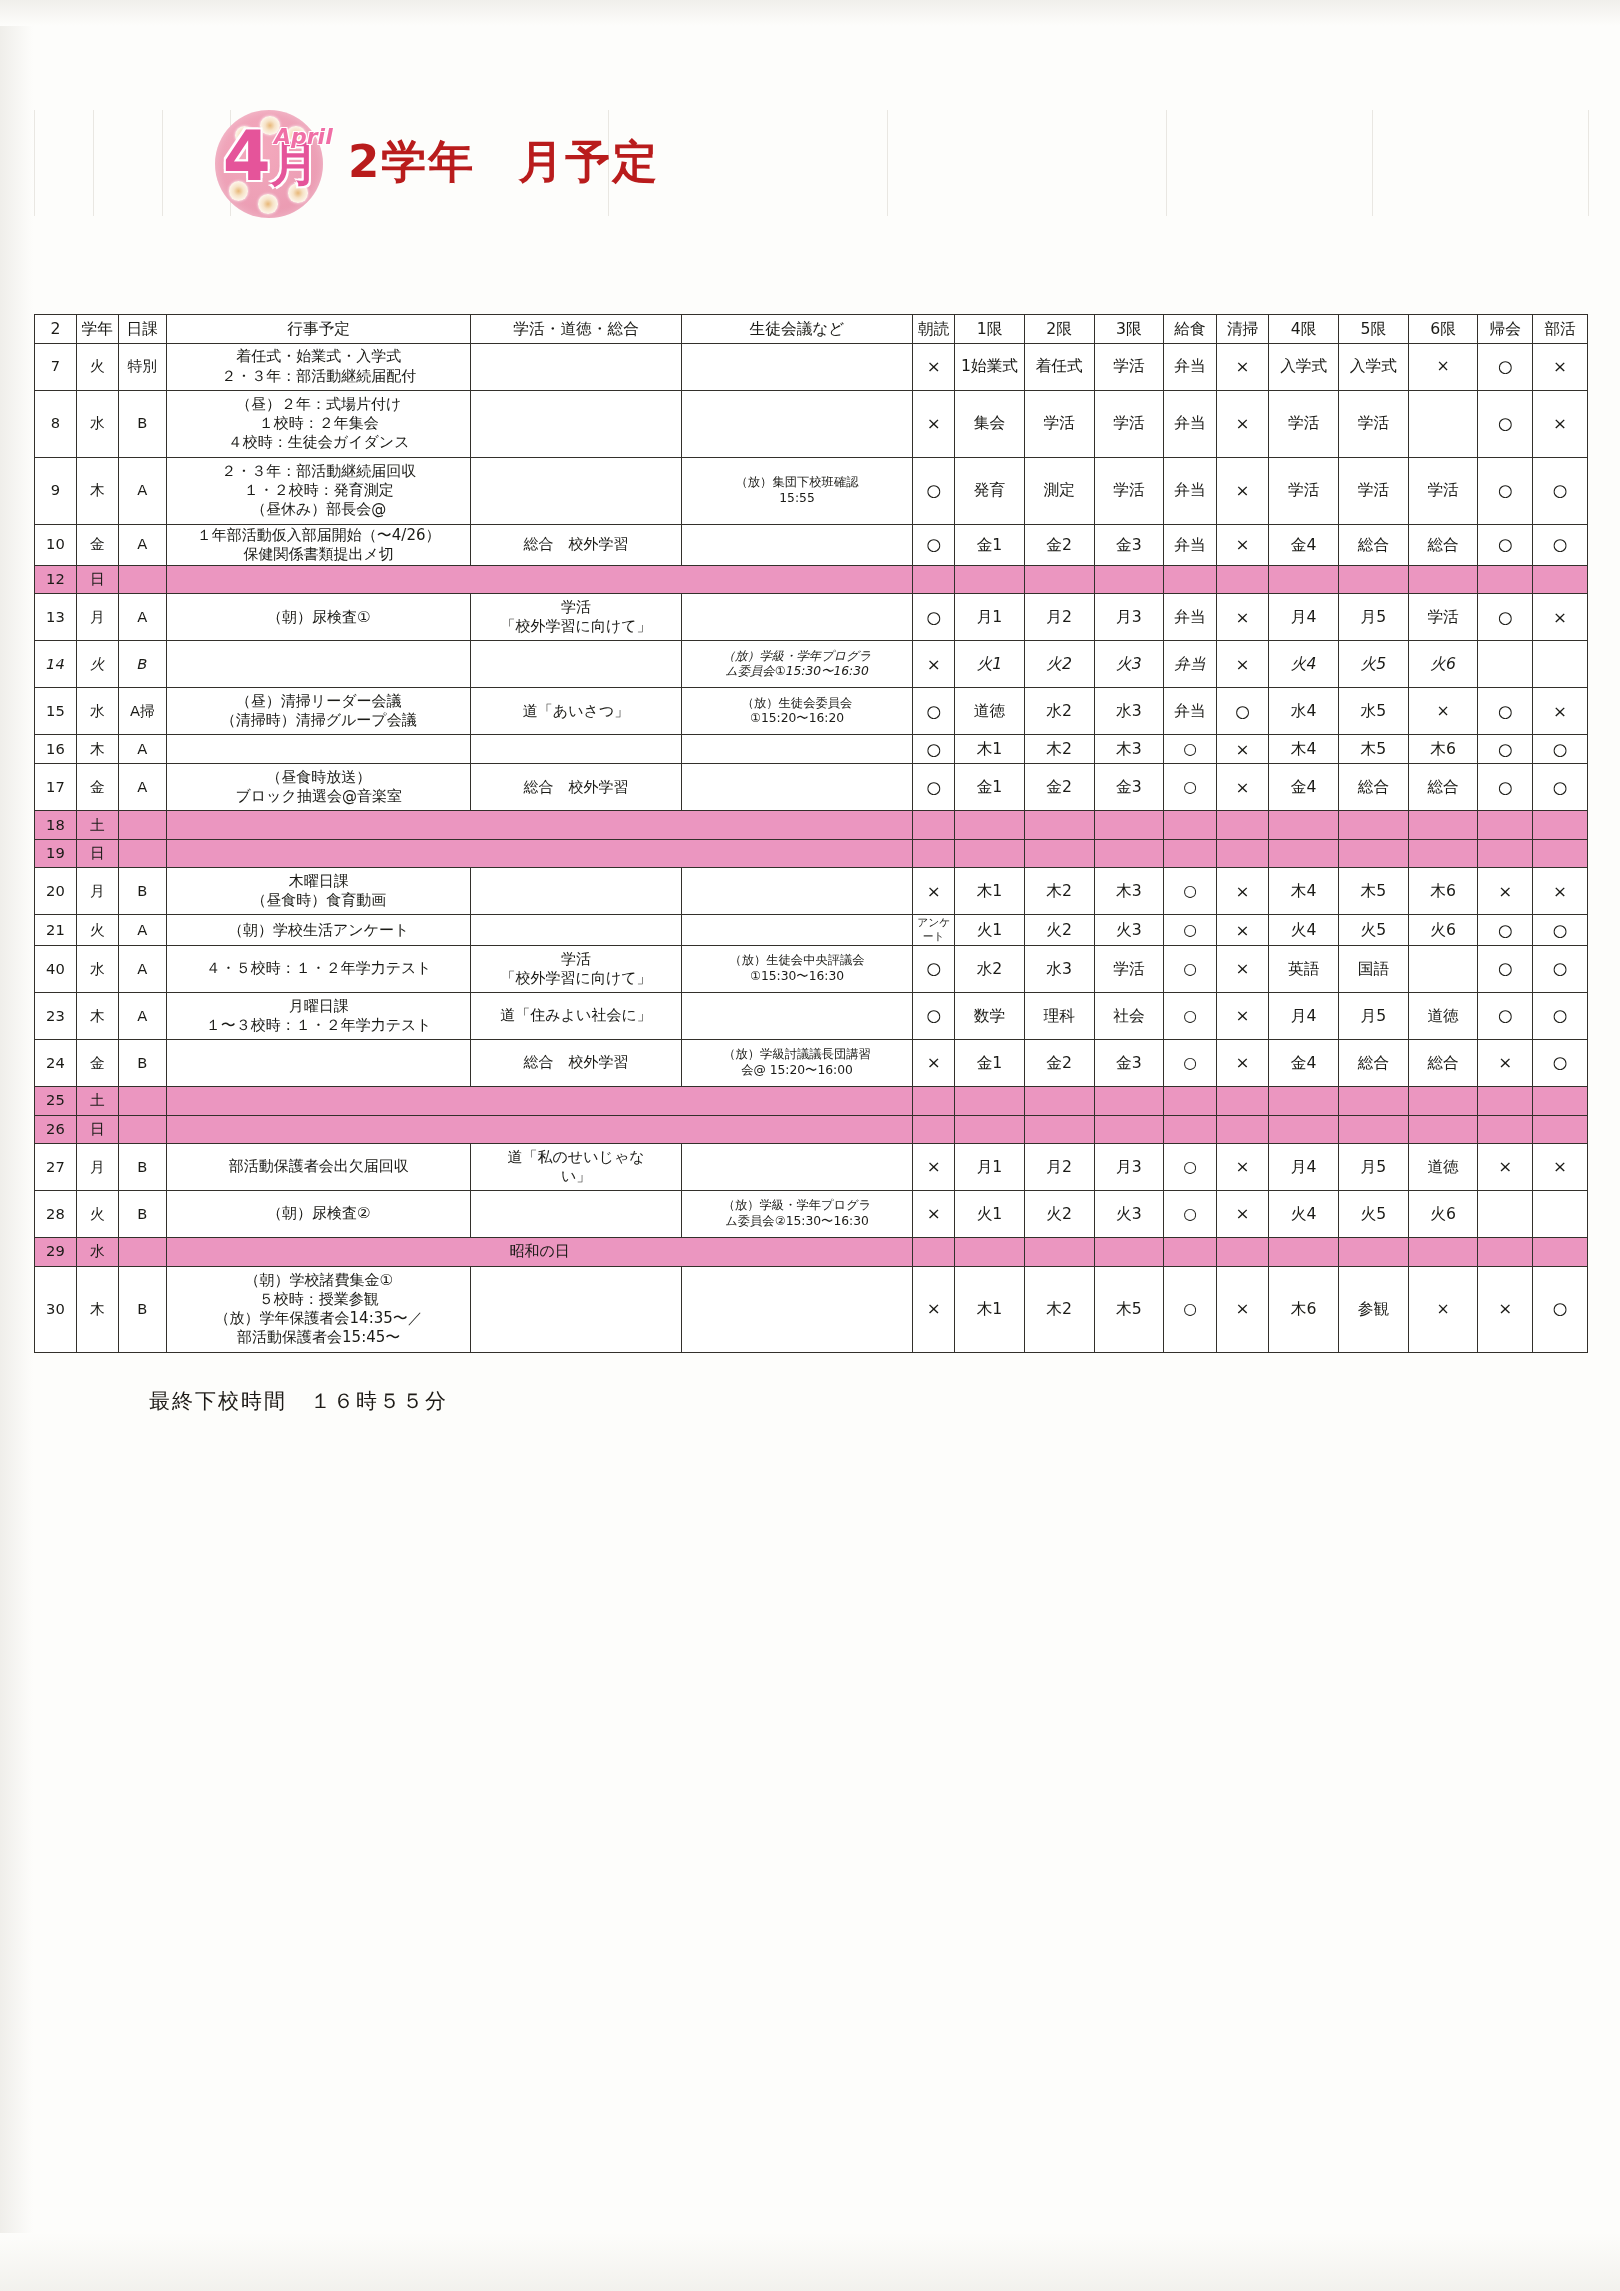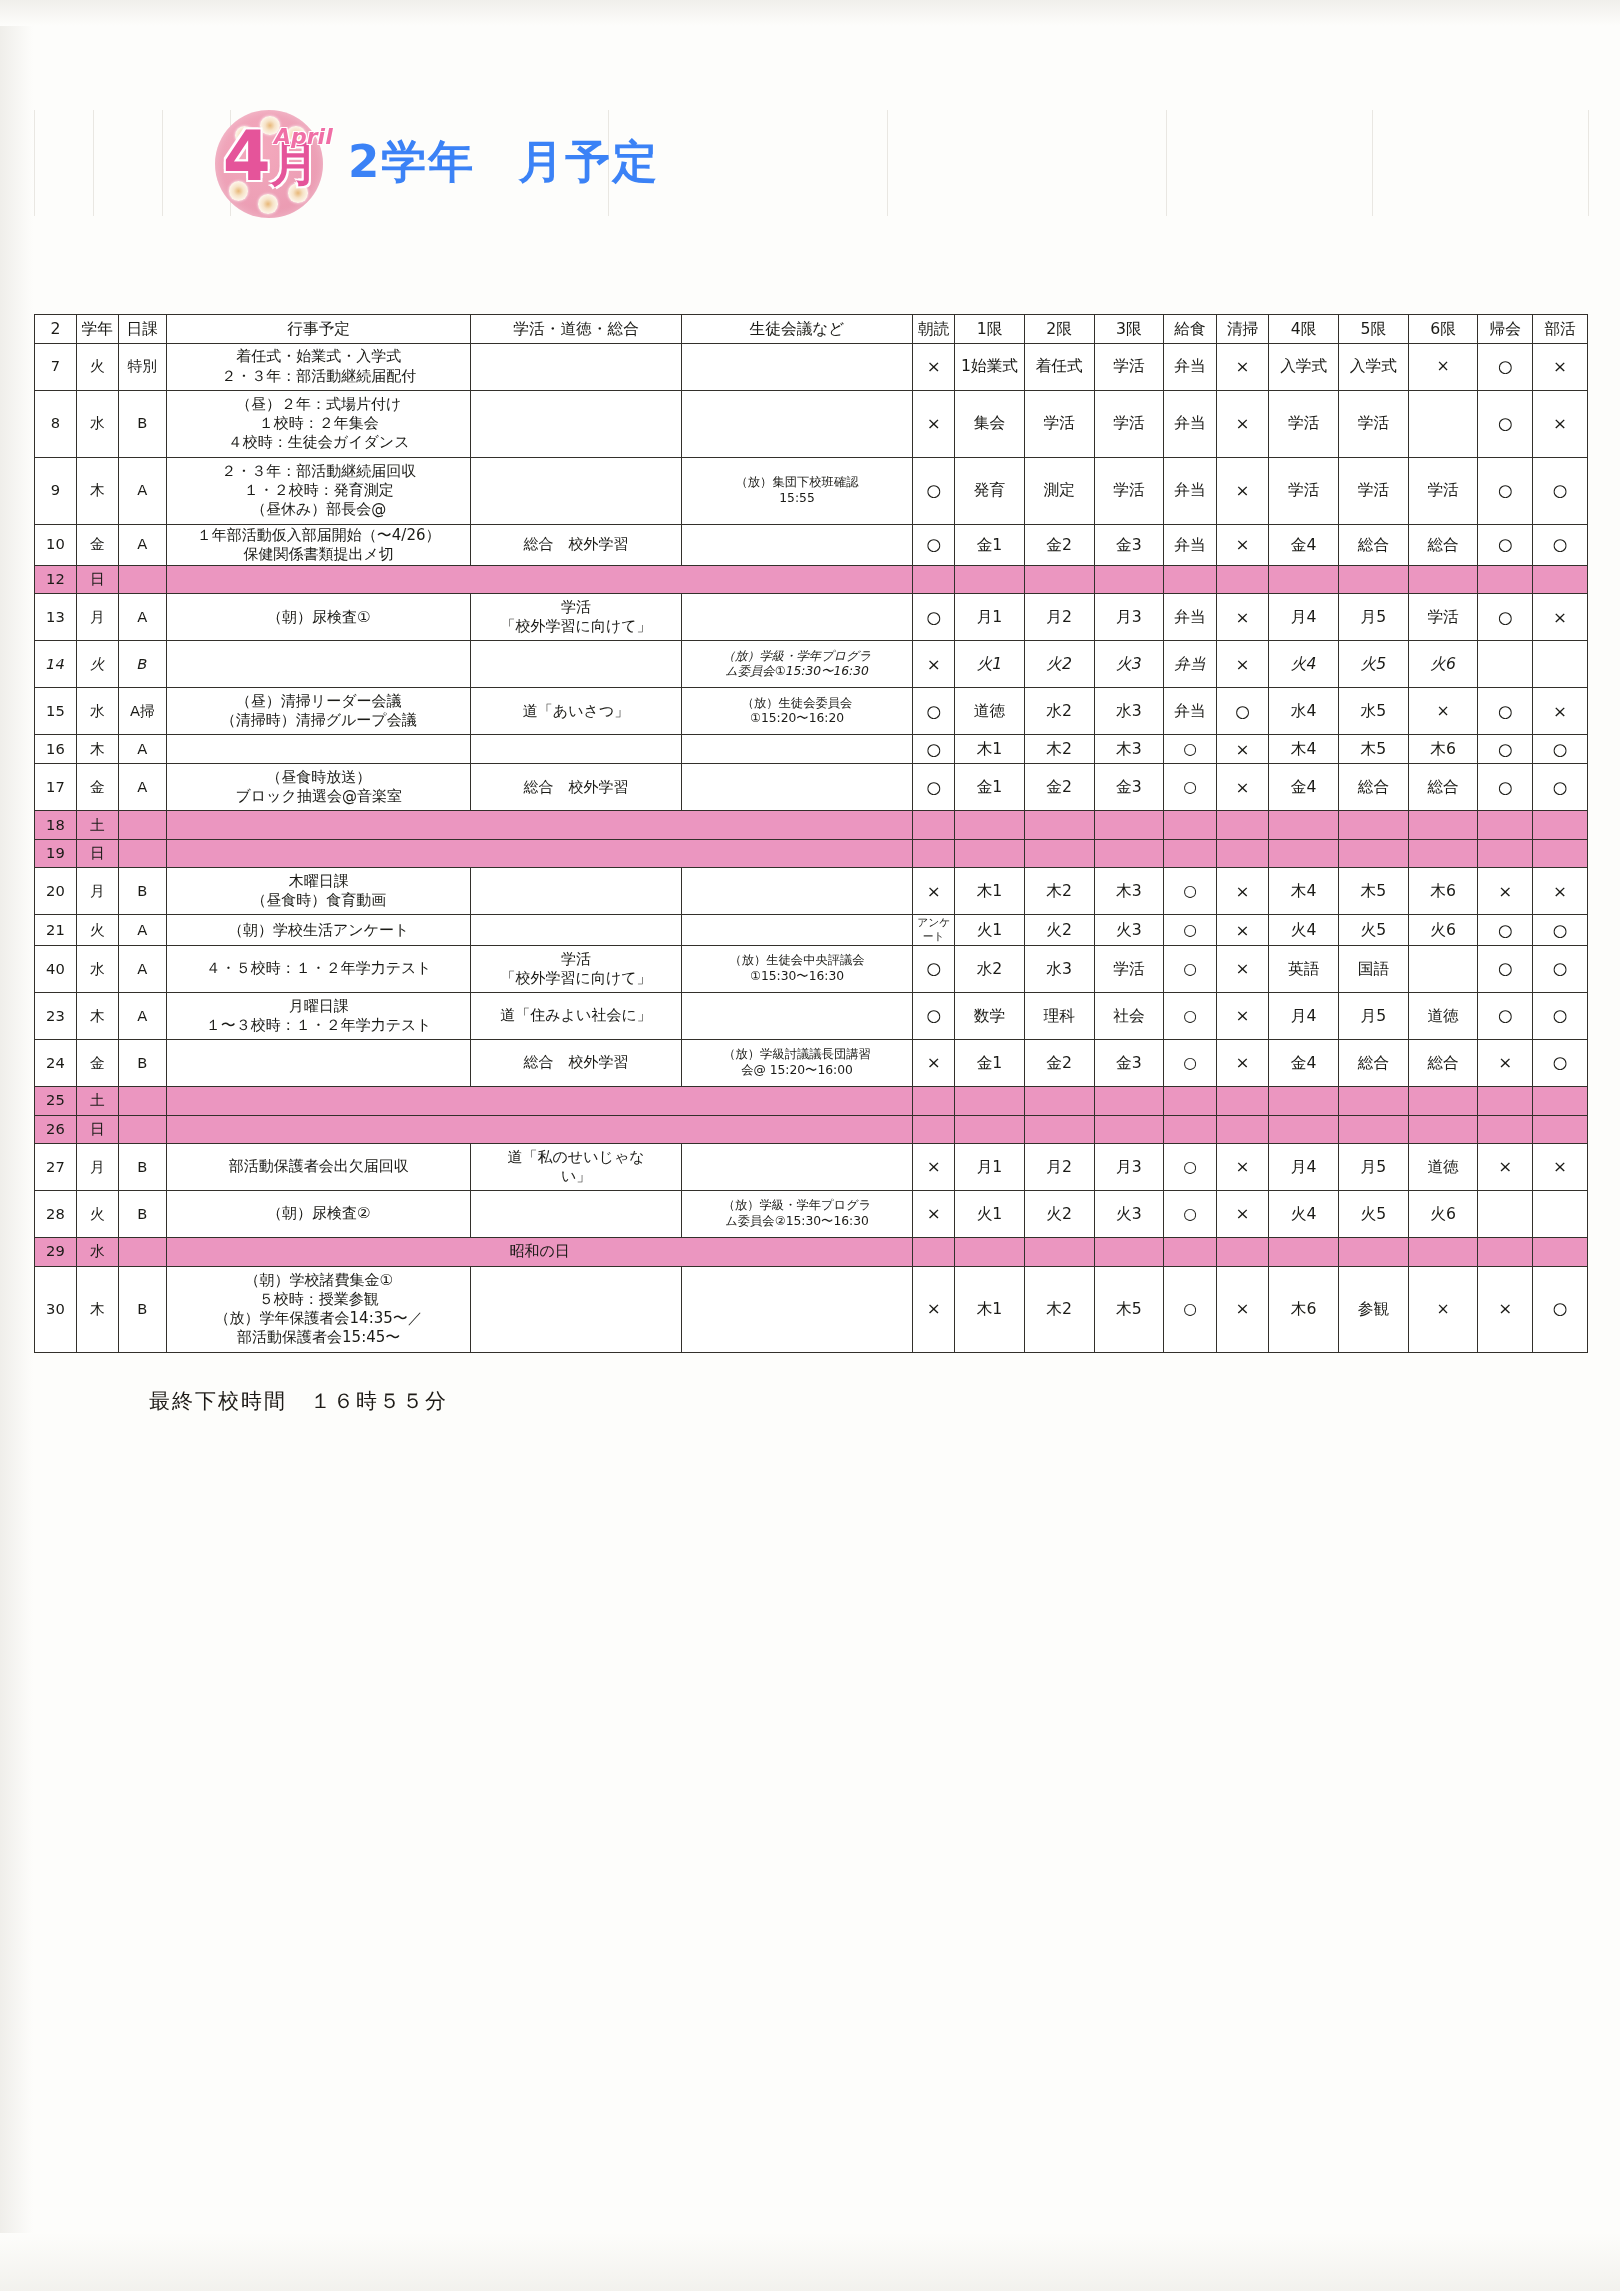--- a/index.html
+++ b/index.html
@@ -98,21 +98,21 @@
   .b5 { left: 43px; top: 84px; }
   .b6 { left: 73px; top: 73px; }
 
   .title {
     position: absolute;
     left: 314px;
     top: 21.6px;
     font-size: 45px;
     font-weight: bold;
     letter-spacing: 2px;
-    color: #3b82f6;
+    color: #b91c1c;
     white-space: nowrap;
   }
   .title .gap { display: inline-block; width: 43px; }
 
   
   .guide {
     position: absolute;
     top: 110px;
     width: 1px;
     height: 106px;

